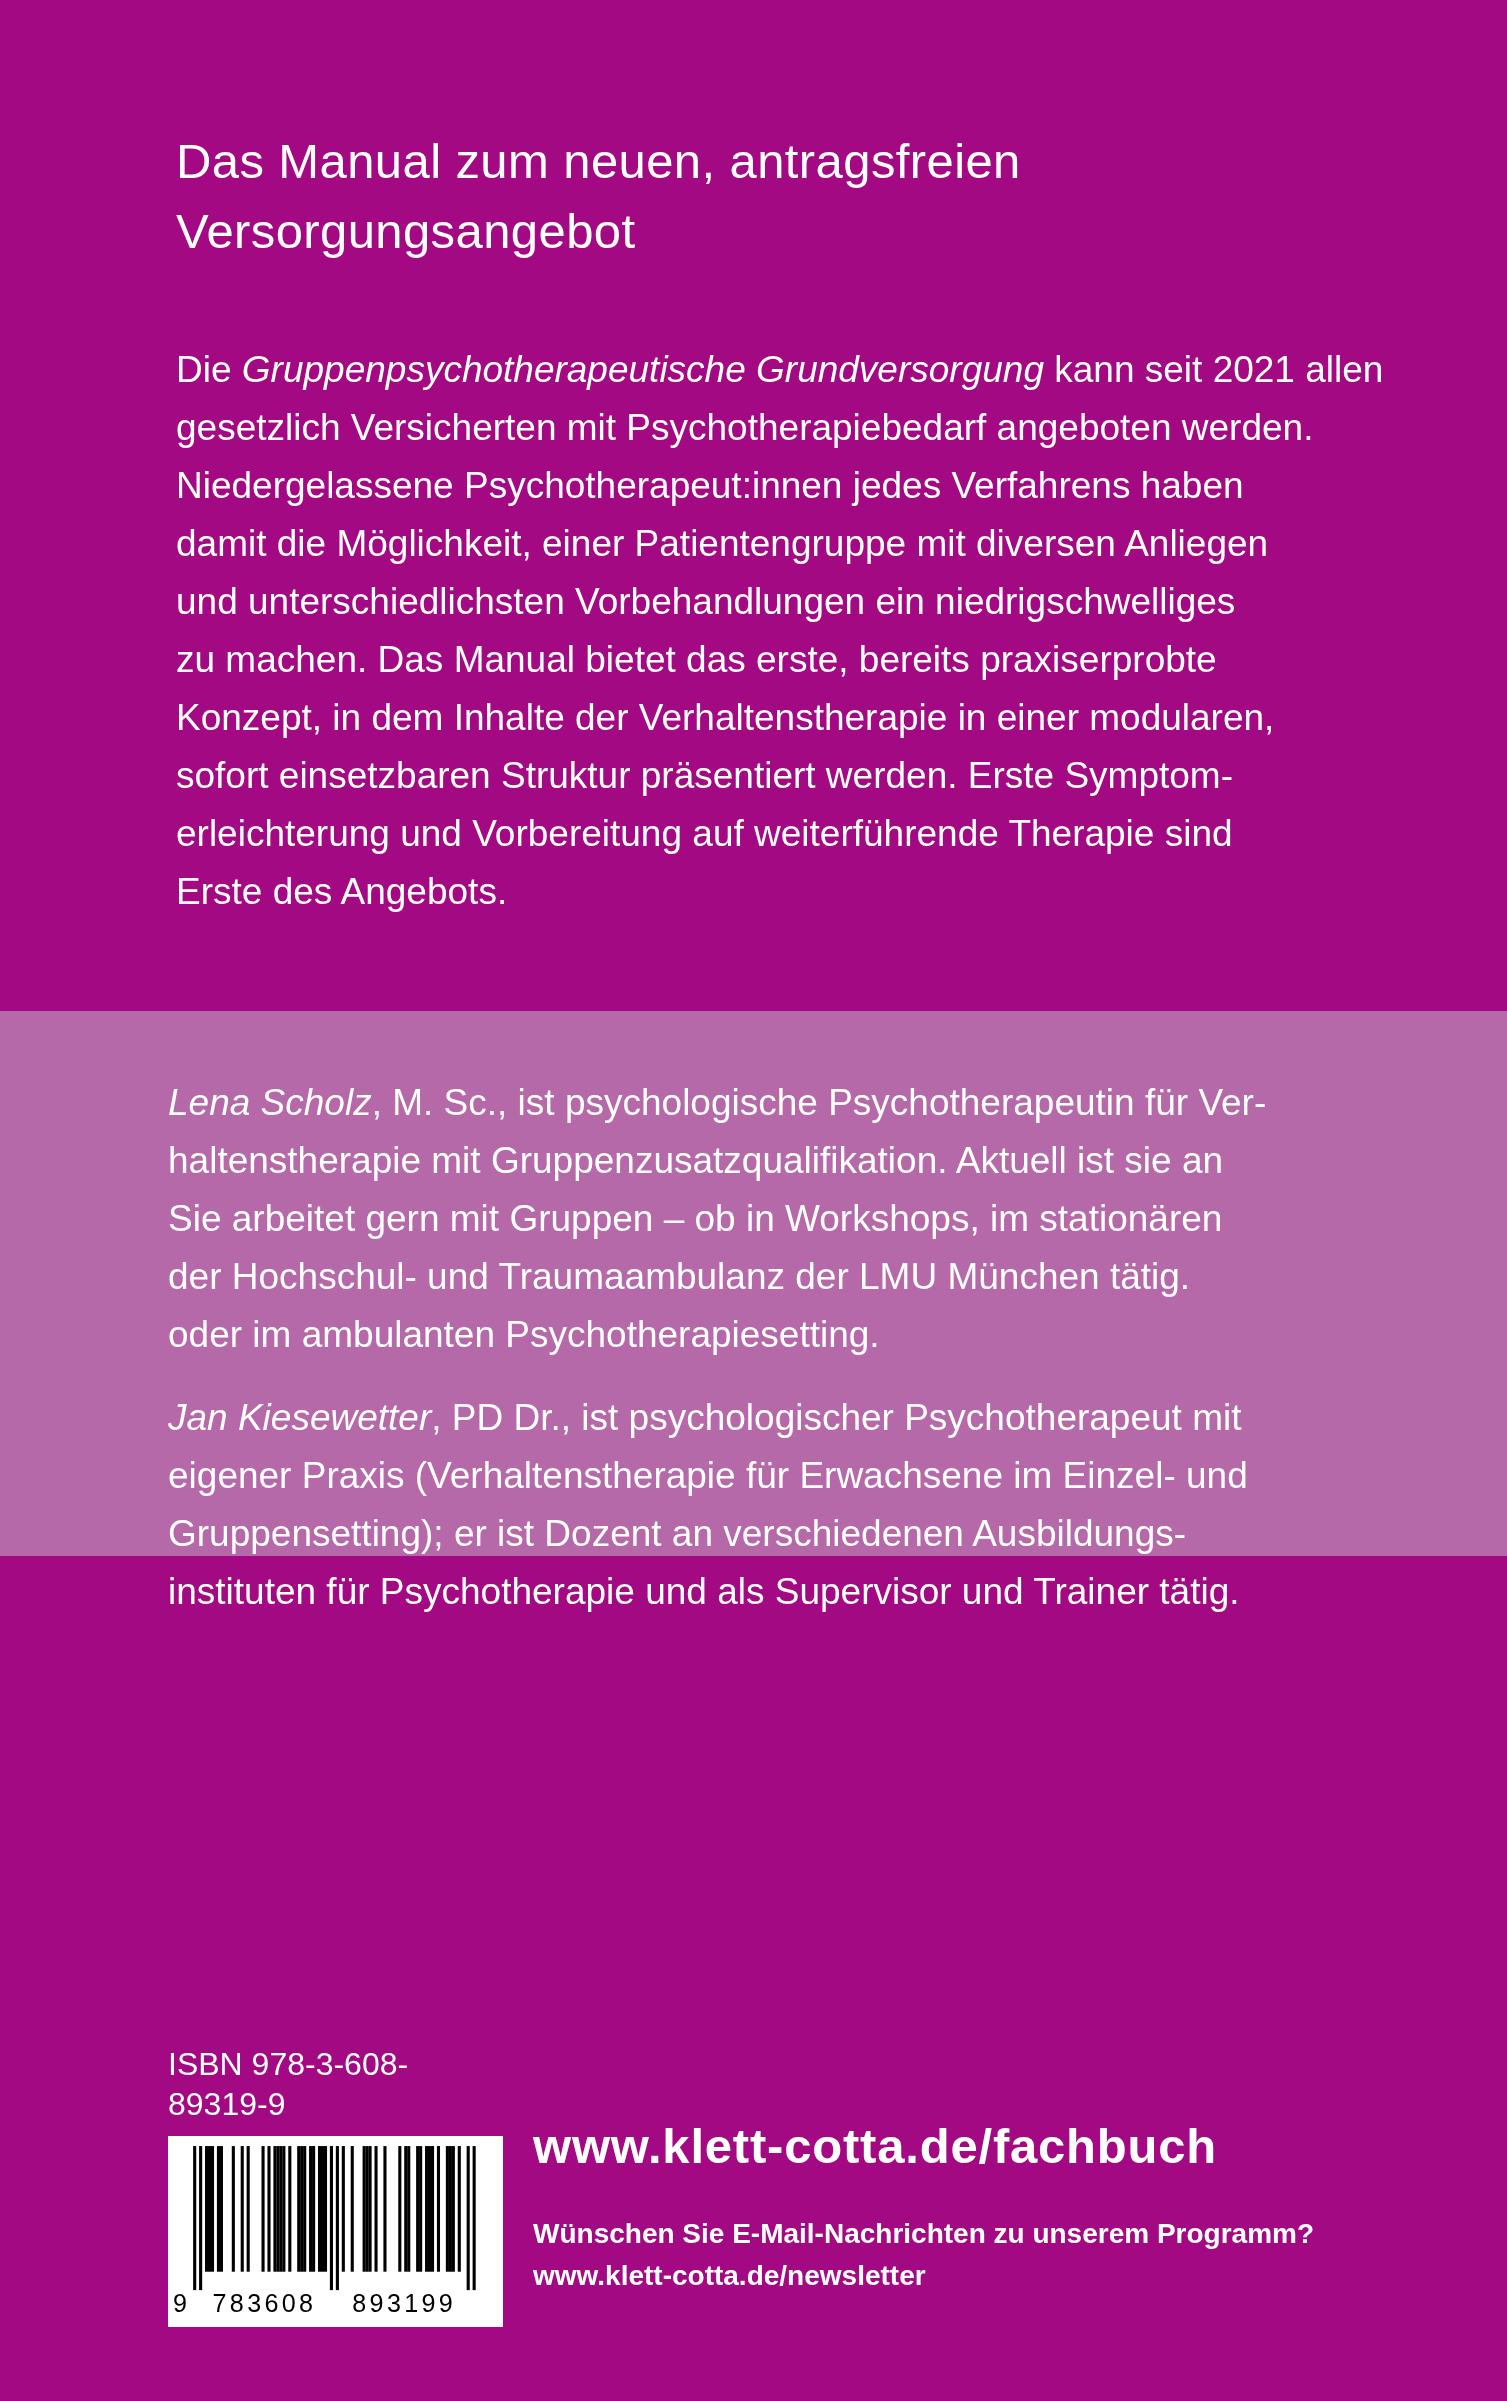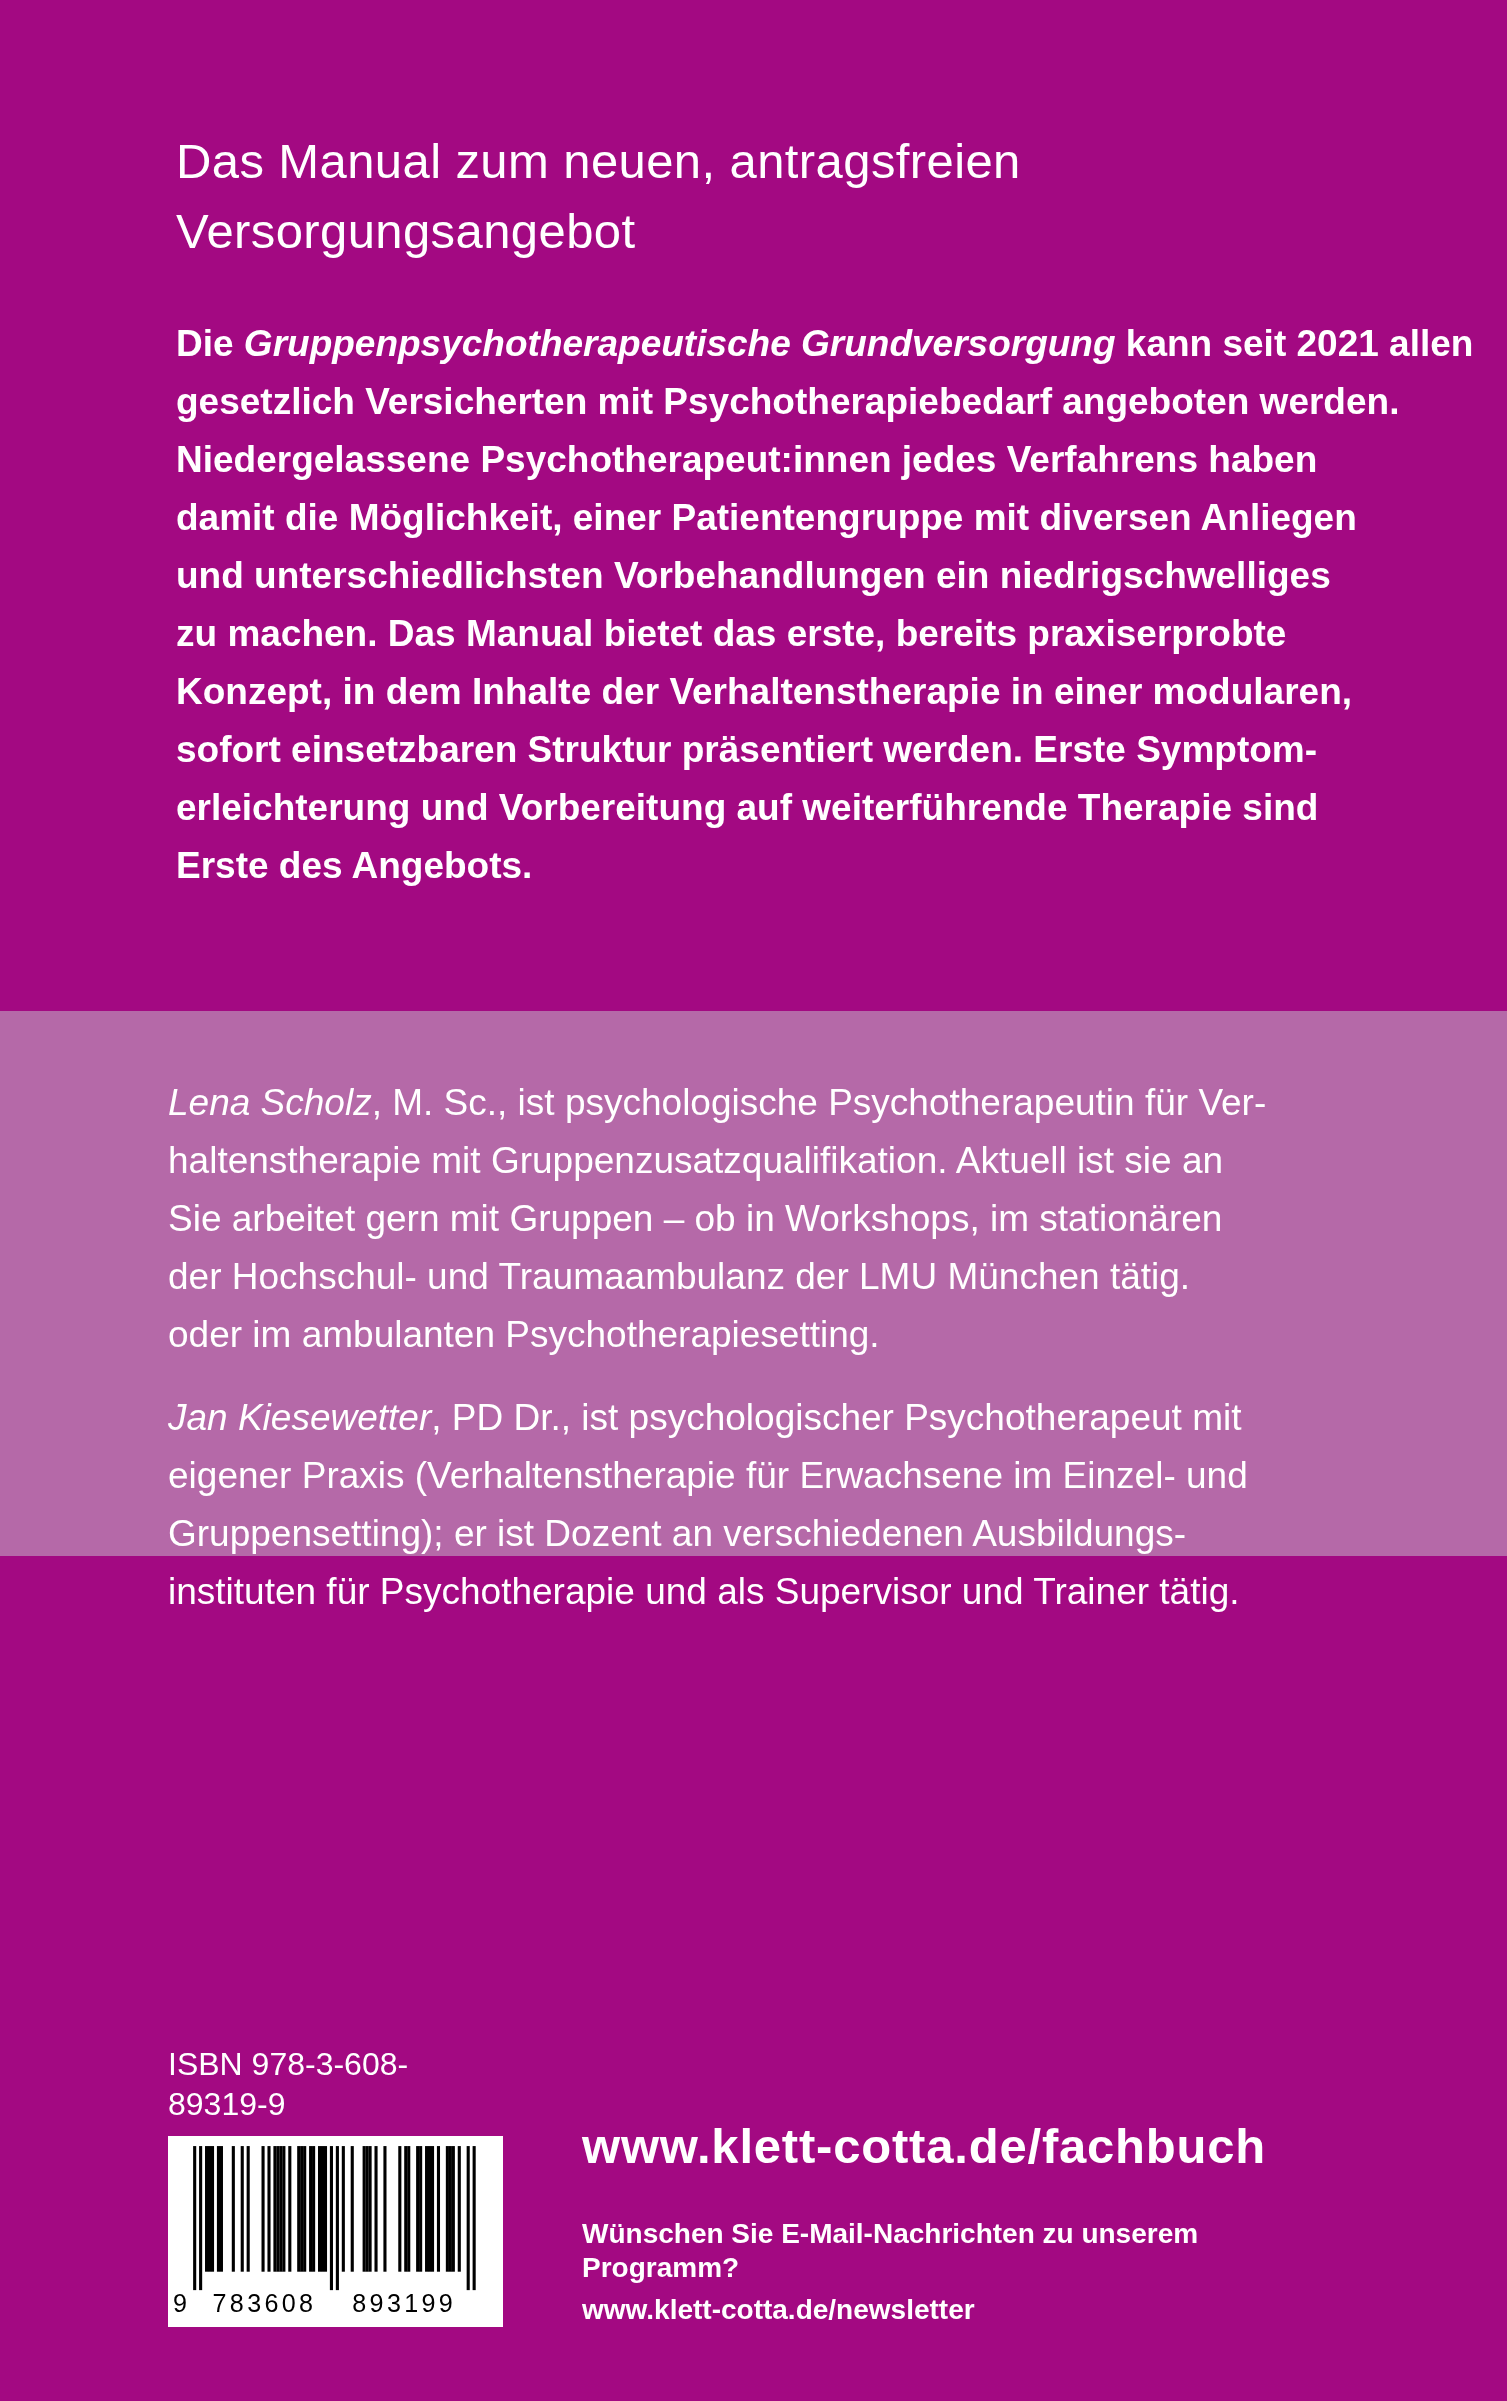--- a/index.html
+++ b/index.html
@@ -16,37 +16,37 @@
     background:var(--bg);
     color:var(--txt);
     font-family:"Liberation Sans", sans-serif;
     overflow:hidden;
   }
   .cover{position:absolute;inset:0;padding-left:8px;}
 
   
   .top{padding:126px 168px 0 168px;}
   .headline{font-size:49px;line-height:70px;font-weight:400;letter-spacing:0.4px;}
-  .intro{margin-top:49px;font-size:37px;line-height:58px;font-weight:700;}
+  .intro{margin-top:75px;font-size:37px;line-height:58px;font-weight:400;}
   .line{white-space:pre;}
   .it{font-style:italic;}
 
   
   .band{
     position:absolute;left:0;right:0;top:1011px;height:545px;
     background:var(--band);
     padding:63px 168px 0 168px;
     font-size:37px;line-height:58px;
   }
   .bio-second{margin-top:25px;}
 
   
   .bottom{
     position:absolute;left:168px;right:168px;top:2044px;
-    display:flex;gap:79px;
+    display:flex;gap:30px;
   }
   .isbn-col{width:335px;flex:0 0 335px;}
   .isbn{font-size:32px;line-height:40px;}
   .barcode-box{
     margin-top:11.7px;
     width:335px;height:191px;
     background:var(--barcode-bg);
   }
   .barcode-box svg{display:block;width:335px;height:191px;}
   .links{padding-top:75px;}

